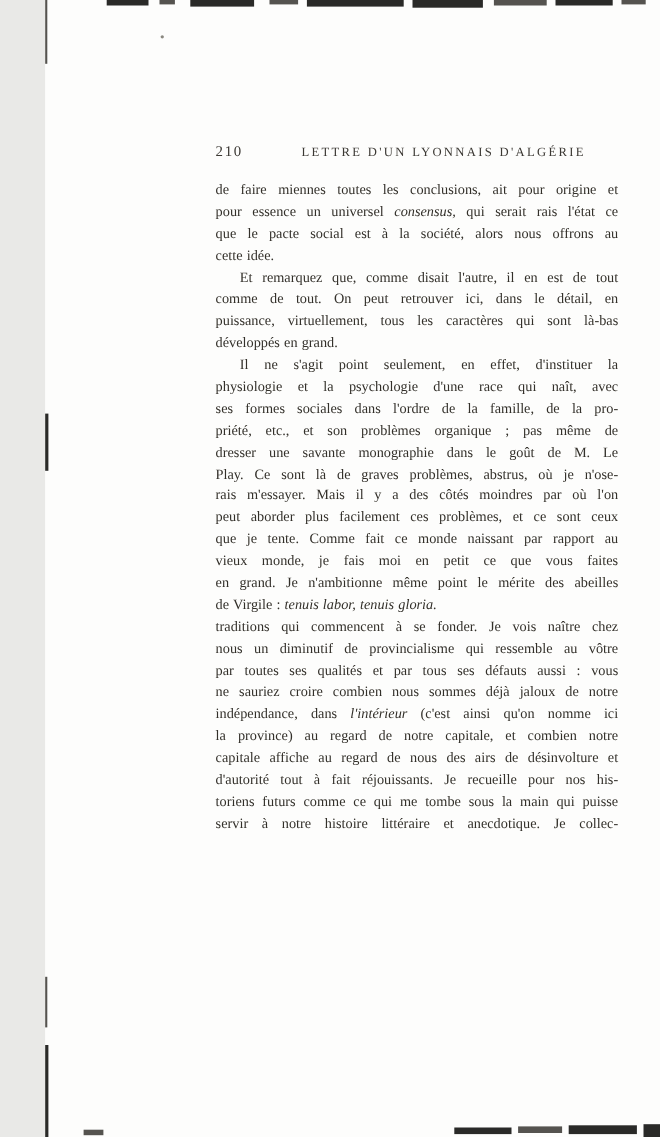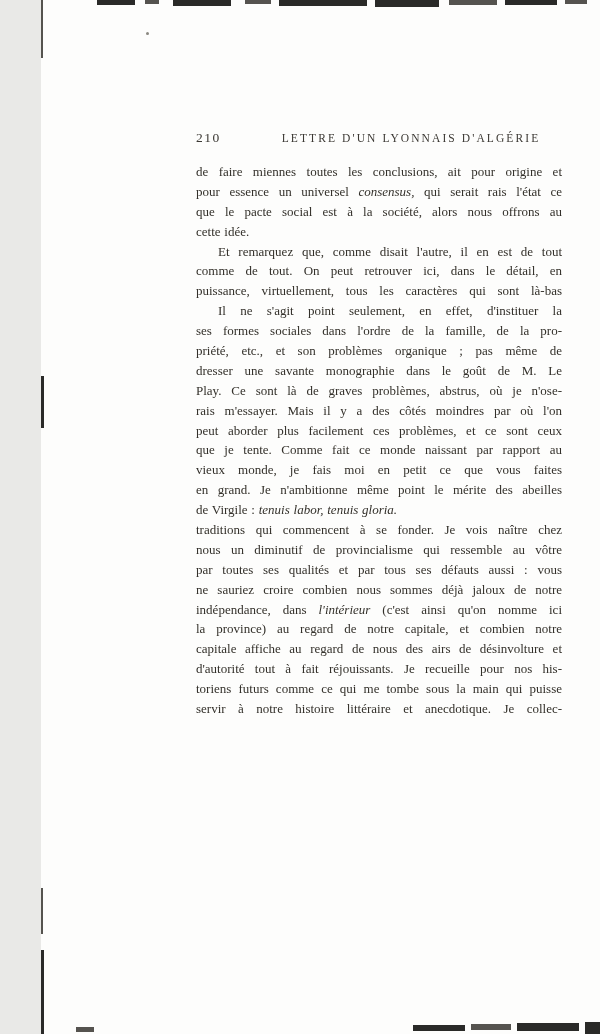--- a/index.html
+++ b/index.html
@@ -20,21 +20,21 @@
   .content{position:absolute;left:155px;top:130px;width:366px;}
   .pageheader{
     display:flex;align-items:baseline;
     margin-bottom:16px;
     color:#3b3833;
   }
   .pagenum{
     font-size:13.5px;letter-spacing:1.5px;width:78px;flex:none;
   }
   .runtitle{
-    flex:1;text-align:center;
+    flex:1;
     font-size:11.5px;letter-spacing:2.1px;
     white-space:nowrap;
     padding-right:14px;
   }
   .para{margin:0;}
   .line{
     font-size:13px;
     line-height:19.9px;
     height:19.9px;
     text-align:justify;
@@ -83,23 +83,25 @@
         <div class="para">
           <div class="line"><span>de faire miennes toutes les conclusions, ait pour origine et</span></div>
           <div class="line"><span>pour essence un universel </span><span class="it">consensus,</span><span> qui serait rais l'état ce</span></div>
           <div class="line"><span>que le pacte social est à la société, alors nous offrons au</span></div>
           <div class="line flush"><span>cette idée.</span></div>
         </div>
         <div class="para">
           <div class="line indent"><span>Et remarquez que, comme disait l'autre, il en est de tout</span></div>
           <div class="line"><span>comme de tout. On peut retrouver ici, dans le détail, en</span></div>
           <div class="line"><span>puissance, virtuellement, tous les caractères qui sont là-bas</span></div>
+          <div class="line flush"><span>développés en grand.</span></div>
         </div>
         <div class="para">
           <div class="line indent"><span>Il ne s'agit point seulement, en effet, d'instituer la</span></div>
+          <div class="line"><span>physiologie et la psychologie d'une race qui naît, avec</span></div>
           <div class="line"><span>ses formes sociales dans l'ordre de la famille, de la pro-</span></div>
           <div class="line"><span>priété, etc., et son problèmes organique ; pas même de</span></div>
           <div class="line"><span>dresser une savante monographie dans le goût de M. Le</span></div>
           <div class="line"><span>Play. Ce sont là de graves problèmes, abstrus, où je n'ose-</span></div>
           <div class="line"><span>rais m'essayer. Mais il y a des côtés moindres par où l'on</span></div>
           <div class="line"><span>peut aborder plus facilement ces problèmes, et ce sont ceux</span></div>
           <div class="line"><span>que je tente. Comme fait ce monde naissant par rapport au</span></div>
           <div class="line"><span>vieux monde, je fais moi en petit ce que vous faites</span></div>
           <div class="line"><span>en grand. Je n'ambitionne même point le mérite des abeilles</span></div>
           <div class="line flush"><span>de Virgile : </span><span class="it">tenuis labor, tenuis gloria.</span></div>

